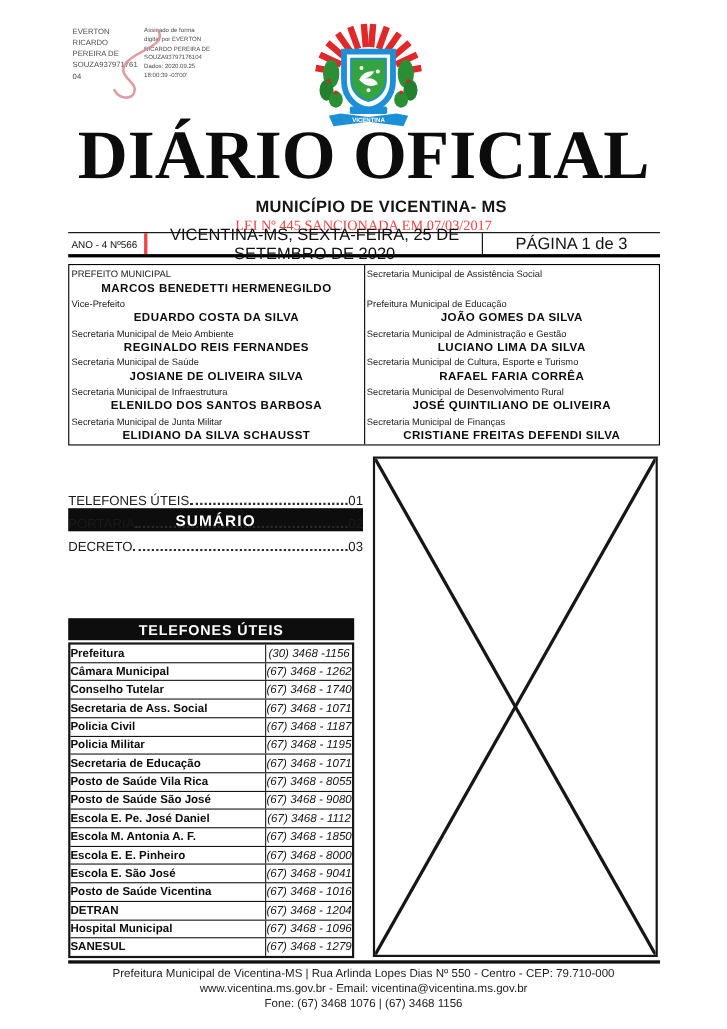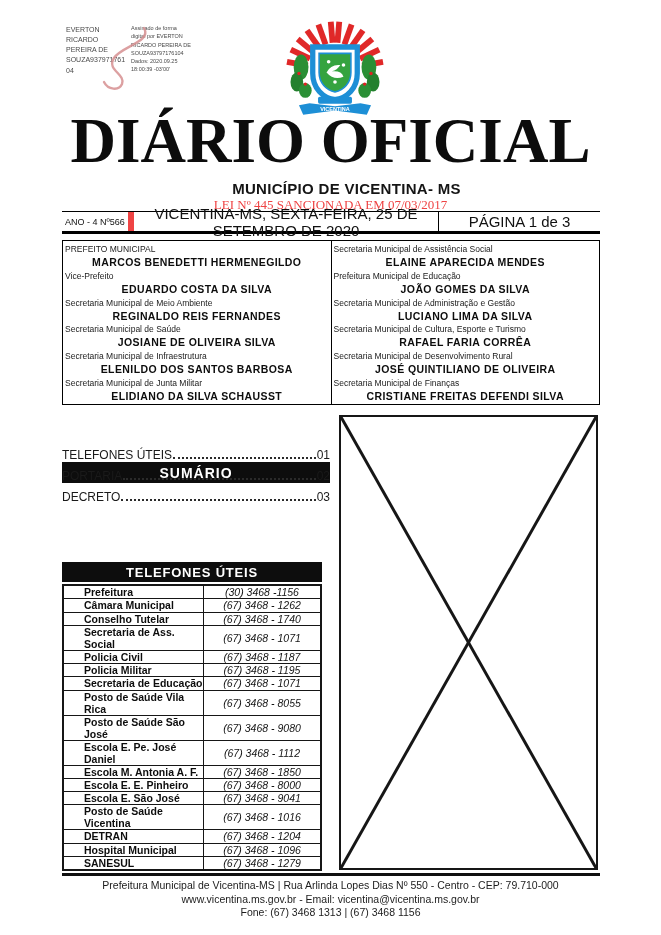--- a/index.html
+++ b/index.html
@@ -34,21 +34,21 @@
   .law {
     position:absolute; left:0; top:197px; width:661px; text-align:center;
     font-family:"Liberation Serif", serif; font-size:13px; color:#ef4444;
   }
   
   .issue-bar {
     position:absolute; left:62px; top:211px; width:538px; height:23px;
     border-top:1px solid #000; border-bottom:3px solid #000;
     display:flex; align-items:center;
   }
-  .issue-edition { width:72px; font-size:9px; padding-left:3px; border-right:6px solid #ef4444; height:100%; display:flex; align-items:center; }
+  .issue-edition { width:72px; font-size:9px; padding-left:3px; border-right:3px solid #ef4444; height:100%; display:flex; align-items:center; }
   .issue-date { flex:1; font-size:15px; text-align:center; height:100%; display:flex; align-items:center; justify-content:center; }
   .issue-page { width:162px; font-size:15px; text-align:center; border-left:1px solid #000; height:100%; display:flex; align-items:center; justify-content:center; }
   
   .officials-box {
     position:absolute; left:62px; top:240px; width:538px; height:165px;
     border:1.5px solid #000; display:flex;
   }
   .off-col { flex:1; padding-top:2px; }
   .off-col.left { border-right:1px solid #000; }
   .official { height:26.8px; }
@@ -76,22 +76,22 @@
     background:#0d0d0d; color:#fff; font-size:13px; font-weight:bold;
     letter-spacing:.8px; display:flex; align-items:center; justify-content:center;
   }
   .ph-table {
     position:absolute; left:62px; top:584px; width:260px; height:287px;
     border:2px solid #161616; display:flex; flex-direction:column;
   }
   .ph-row { flex:1; display:flex; border-bottom:1px solid #161616; }
   .ph-row:last-child { border-bottom:none; }
   .ph-name {
-    width:140px; border-right:1.5px solid #161616; font-size:10.5px; font-weight:bold;
-    padding-left:20px; display:flex; align-items:center; color:#0d0d0d;
+    width:178px; border-right:1.5px solid #161616; font-size:10.5px; font-weight:bold;
+    padding-left:0; display:flex; align-items:center; color:#0d0d0d;
   }
   .ph-num {
     flex:1; font-size:10.5px; font-style:italic; display:flex;
     align-items:center; justify-content:center; color:#141414;
   }
   
   .footer-rule { position:absolute; left:62px; top:873px; width:538px; border-top:3px solid #101010; }
   .footer { position:absolute; left:0; top:879px; width:661px; text-align:center; font-size:10.5px; line-height:13.5px; color:#1c1c1c; }
 </style>
 </head>
@@ -203,21 +203,20 @@
 
         <div class="official">
           <div class="off-role">Secretaria Municipal de Junta Militar</div>
           <div class="off-name">ELIDIANO DA SILVA SCHAUSST</div>
         </div>
       </div>
     <div class="off-col">
 
         <div class="official">
           <div class="off-role">Secretaria Municipal de Assistência Social</div>
-          <div class="off-name">ELAINE APARECIDA MENDES</div>
         </div>
 
         <div class="official">
           <div class="off-role">Prefeitura Municipal de Educação</div>
           <div class="off-name">JOÃO GOMES DA SILVA</div>
         </div>
 
         <div class="official">
           <div class="off-role">Secretaria Municipal de Administração e Gestão</div>
           <div class="off-name">LUCIANO LIMA DA SILVA</div>
@@ -355,16 +354,16 @@
       <div class="ph-row">
         <div class="ph-name">SANESUL</div>
         <div class="ph-num">(67) 3468 - 1279</div>
       </div>
     </div>
 
   <div class="footer-rule"></div>
   <div class="footer">
     <div>Prefeitura Municipal de Vicentina-MS | Rua Arlinda Lopes Dias Nº 550 - Centro - CEP: 79.710-000</div>
     <div>www.vicentina.ms.gov.br - Email: vicentina@vicentina.ms.gov.br</div>
-    <div>Fone: (67) 3468 1313 | (67) 3468 1156</div>
+    <div>Fone: (67) 3468 1076 | (67) 3468 1156</div>
   </div>
 
 </div>
 
 </body></html>

